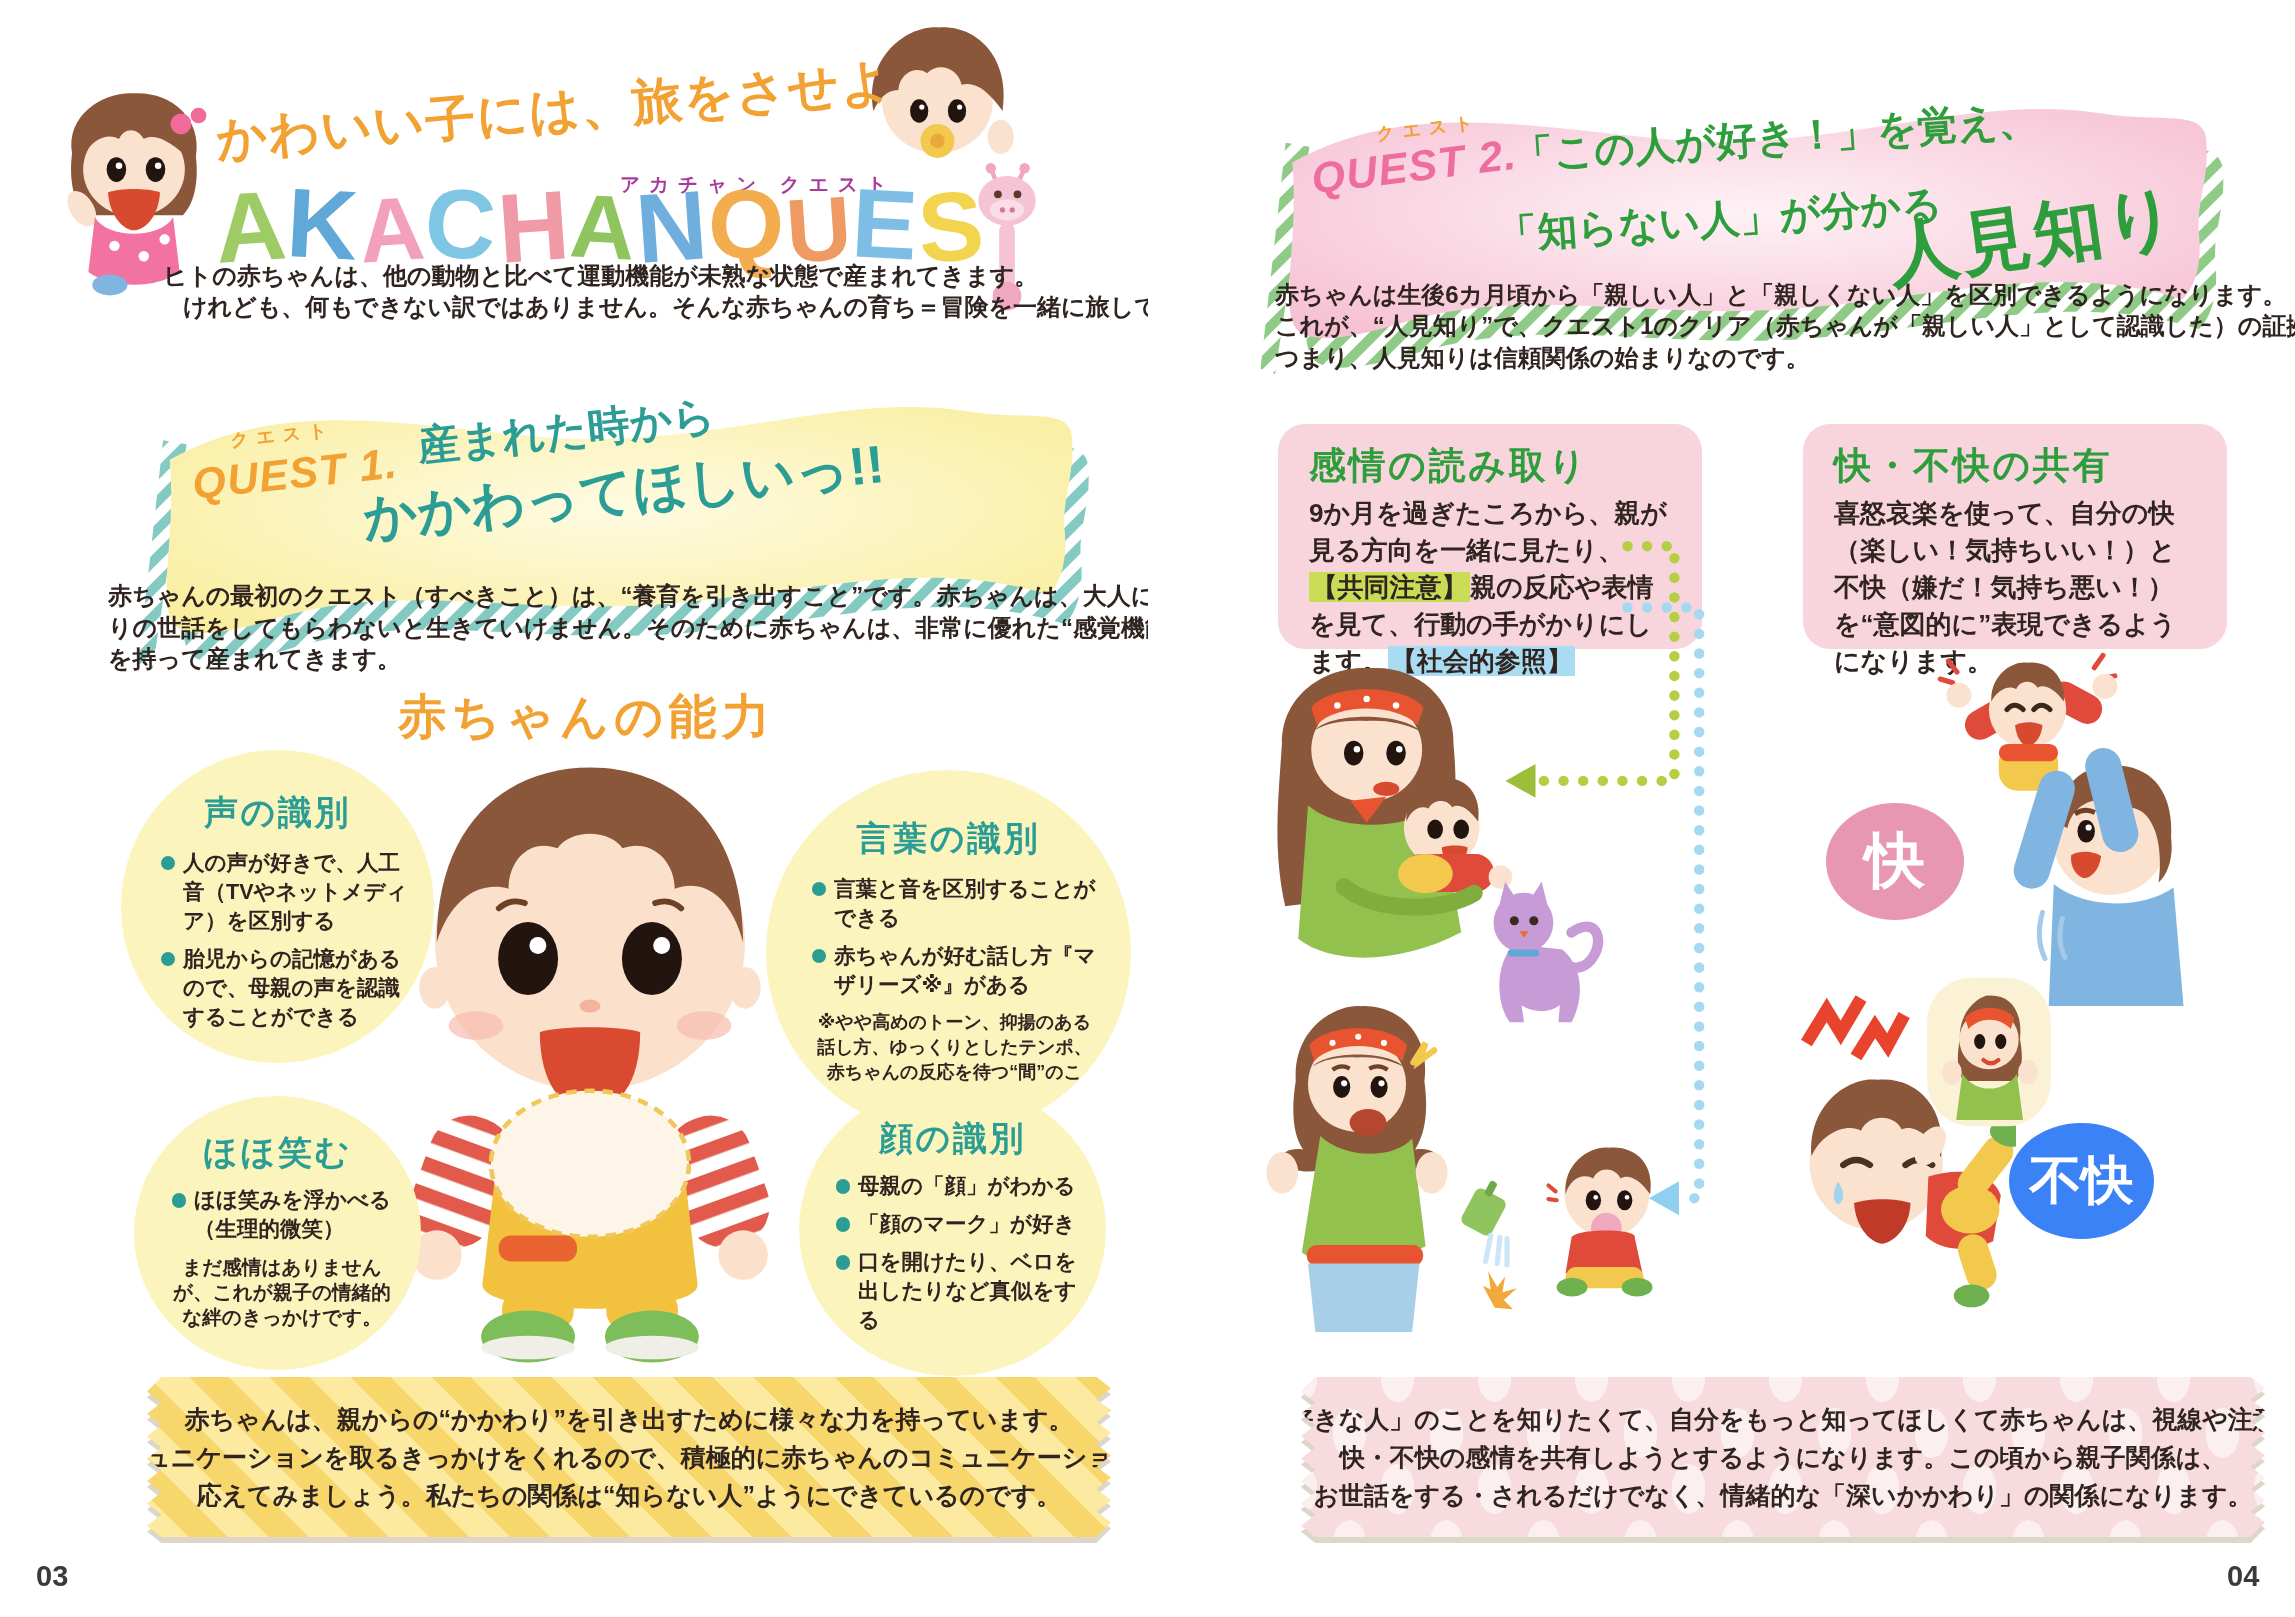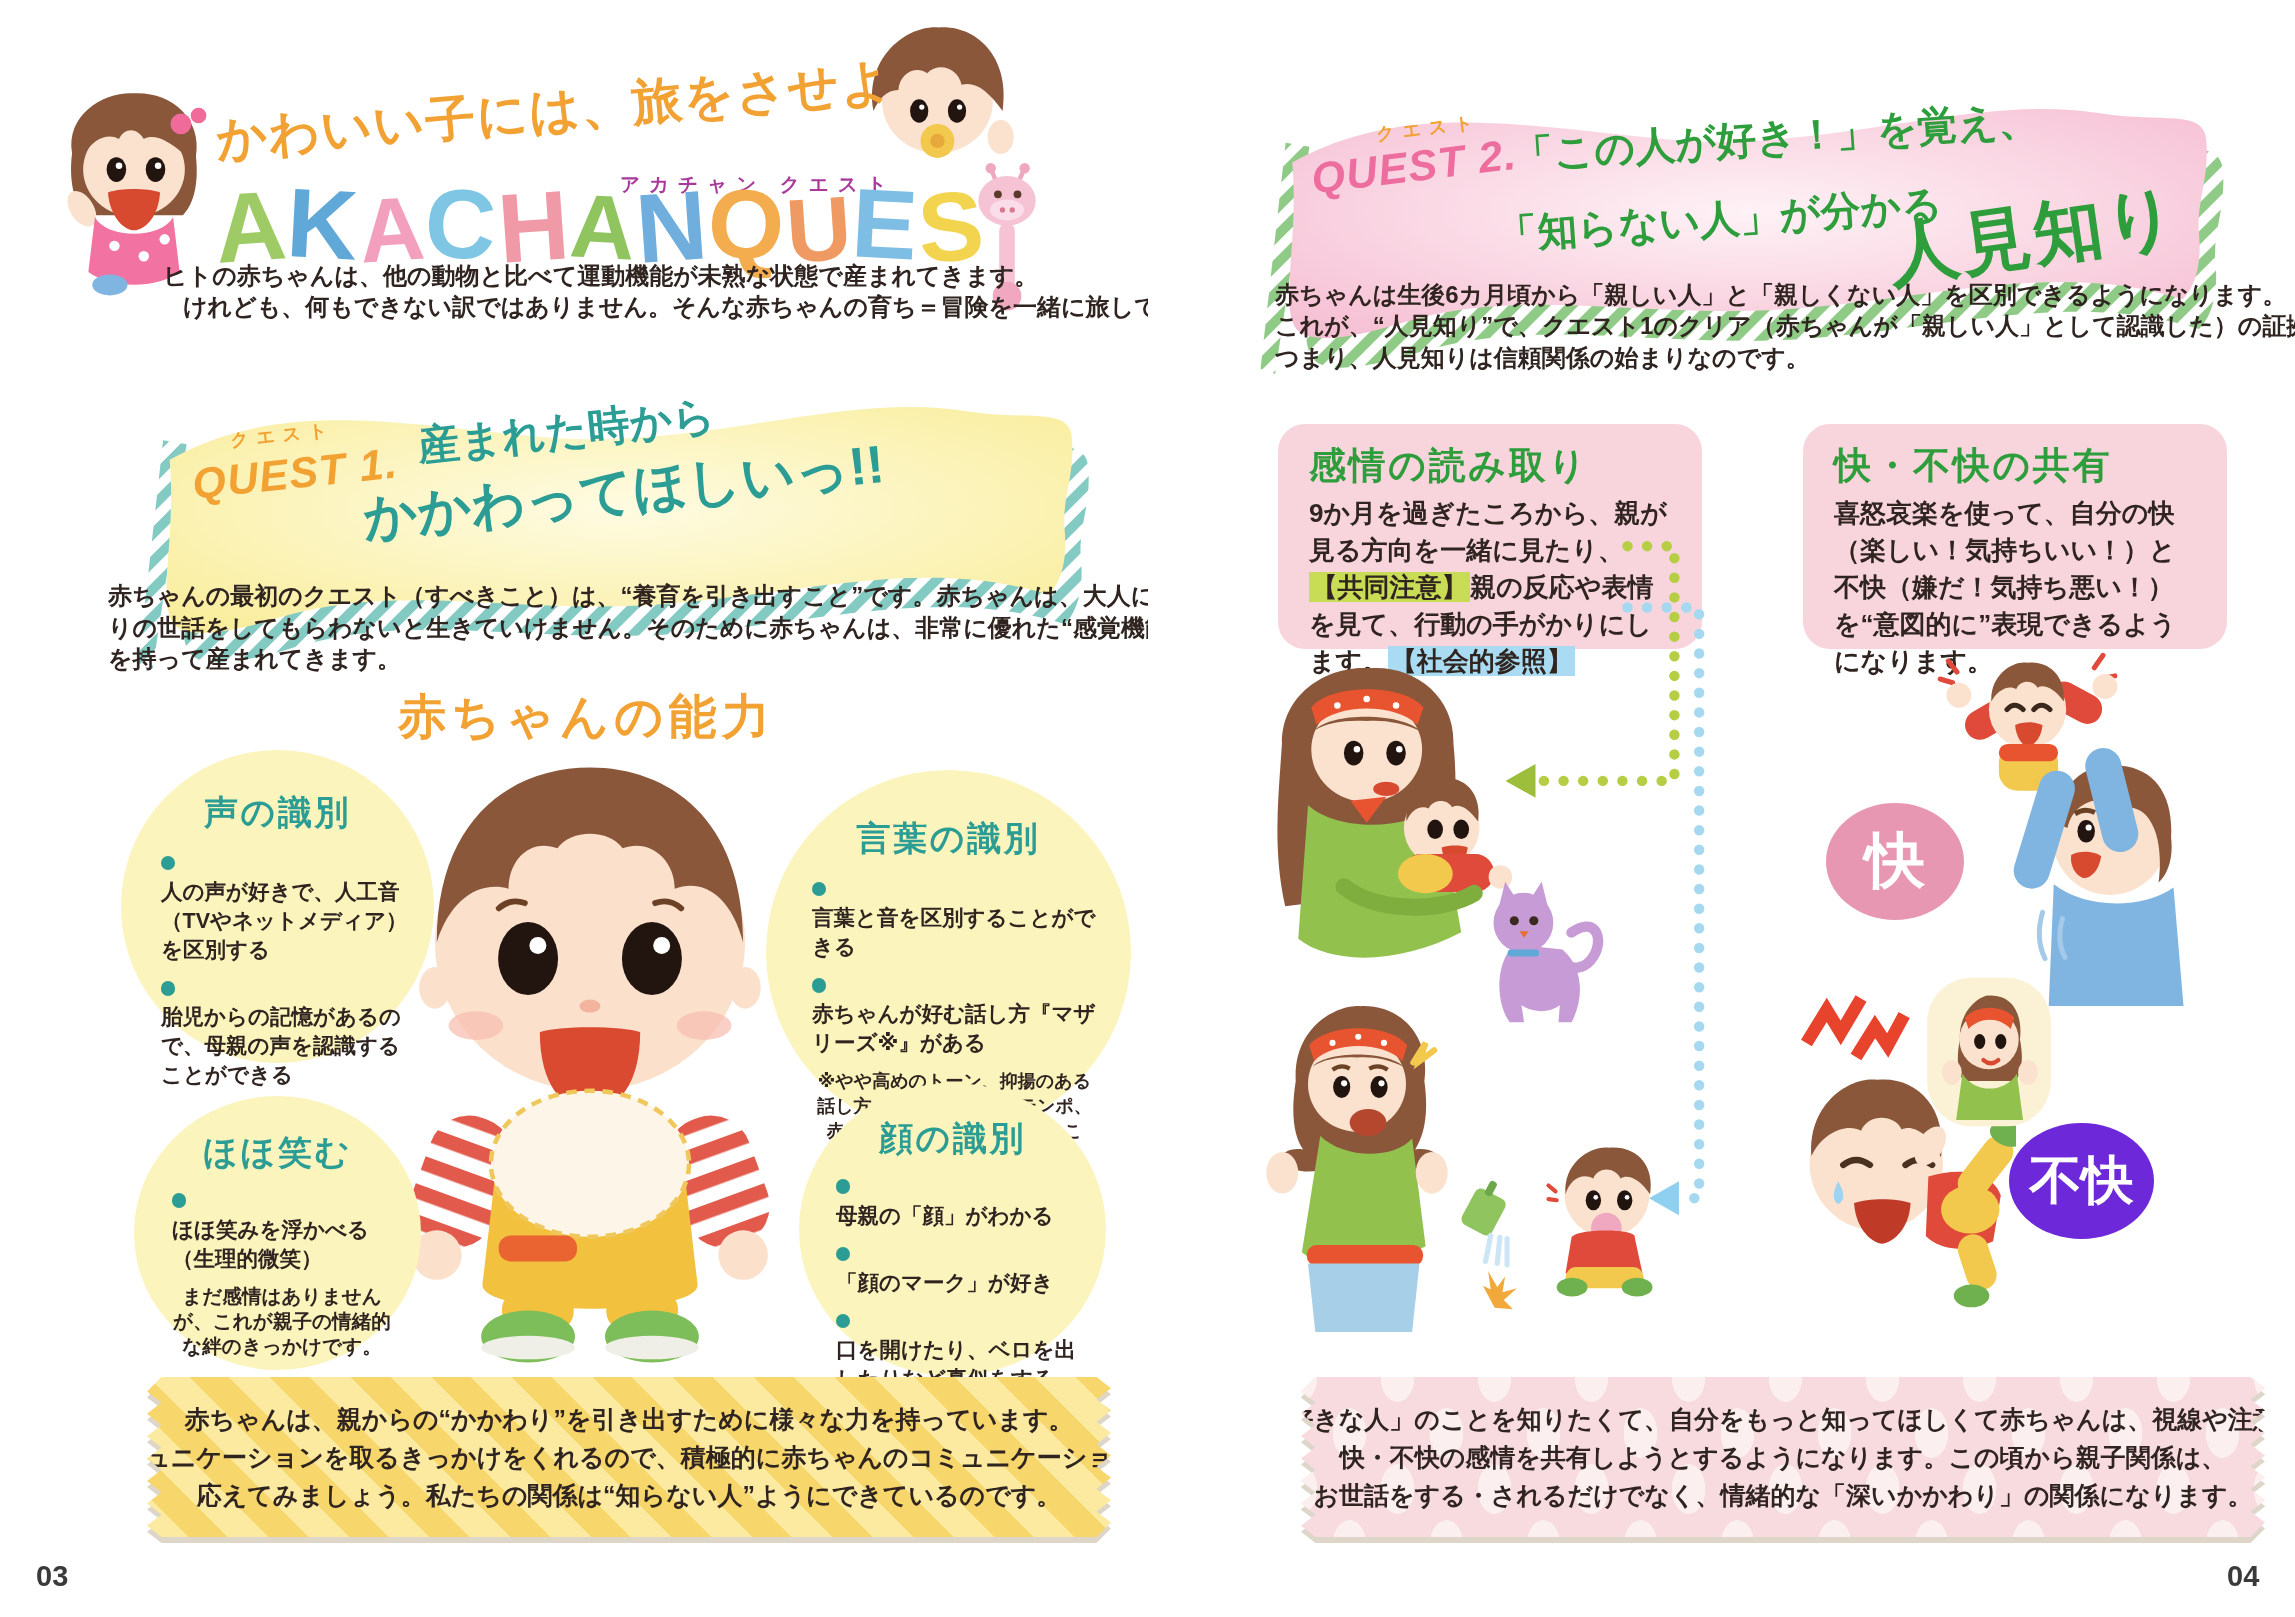--- a/index.html
+++ b/index.html
@@ -27,21 +27,21 @@
   
   .q-furigana{font-size:18px;font-weight:bold;color:#F2A133;letter-spacing:7.8px;}
   .q-label{font-size:43px;font-weight:bold;font-style:italic;letter-spacing:1.3px;}
   .q1-c{color:#F2A133;} .q2-c{color:#ED6D9E;}
   .q-title-teal{color:#2B9D94;font-weight:bold;white-space:nowrap;}
   .q-title-green{color:#2E9E3C;font-weight:bold;white-space:nowrap;}
 
   
   .circle{position:absolute;background:#FBF4BC;border-radius:50%;}
   .c-title{font-size:34px;font-weight:bold;color:#2B9D94;text-align:center;letter-spacing:2.6px;}
-  .blt{display:flex;gap:7.8px;margin-top:9px;flex-direction:column;}
+  .blt{display:flex;gap:7.8px;margin-top:9px;}
   .blt .dot{width:14.3px;height:14.3px;border-radius:50%;background:#2B9D94;flex:0 0 auto;margin-top:7.2px;}
   .blt .btx{font-size:21.5px;font-weight:bold;line-height:29px;}
   .c-note{font-size:18px;font-weight:bold;line-height:25px;text-align:center;margin-top:10.4px;}
 
   
   .zig{clip-path:polygon(1.5% 0%,98.5% 0%,100% 7%,98.5% 14%,100% 21%,98.5% 28%,100% 35%,
        98.5% 42%,100% 49%,98.5% 56%,100% 63%,98.5% 70%,100% 77%,98.5% 84%,100% 91%,98.5% 100%,
        1.5% 100%,0% 93%,1.5% 86%,0% 79%,1.5% 72%,0% 65%,1.5% 58%,0% 51%,1.5% 44%,0% 37%,
        1.5% 30%,0% 23%,1.5% 16%,0% 9%);text-align:right;}
   .banner{position:absolute;width:964px;height:160px;display:flex;flex-direction:column;
@@ -57,21 +57,21 @@
   
   .pbox{position:absolute;width:424px;height:225px;background:#F8D5DC;border-radius:27px;}
   .pb-title{font-size:37px;font-weight:bold;color:#2E9E3C;letter-spacing:2.6px;margin:17px 0 3.9px 31px;}
   .pb-body{font-size:26px;font-weight:bold;line-height:37px;margin:0 26px 0 31px;}
   .hl-g{background:#C9DC55;padding:0 2.6px;}
   .hl-b{background:#A9DCF2;padding:0 2.6px;}
 
   .feel{position:absolute;border-radius:50%;display:flex;align-items:center;justify-content:center;
         color:#fff;font-weight:bold;}
   .feel-p{background:#E897B2;font-size:60px;}
-  .feel-u{background:#6d28d9;font-size:52px;}
+  .feel-u{background:#3b82f6;font-size:52px;}
 </style>
 </head>
 <body>
 
 <div class="page" id="pageL">
 
   <svg class="abs" style="left:46px;top:75px" width="176" height="225" viewBox="0 0 270 345">
     <path d="M40,120 C30,60 90,25 135,28 C190,25 240,65 230,125 C235,170 225,200 210,215 L60,215 C42,195 35,160 40,120Z" fill="#8A573B"></path>
     <ellipse cx="135" cy="145" rx="78" ry="72" fill="#FBE2CF"></ellipse>
     <path d="M60,120 C65,72 100,50 135,50 C175,50 205,75 210,120 C185,98 165,90 150,98 C140,80 120,80 112,98 C95,88 72,98 60,120Z" fill="#8A573B"></path>

